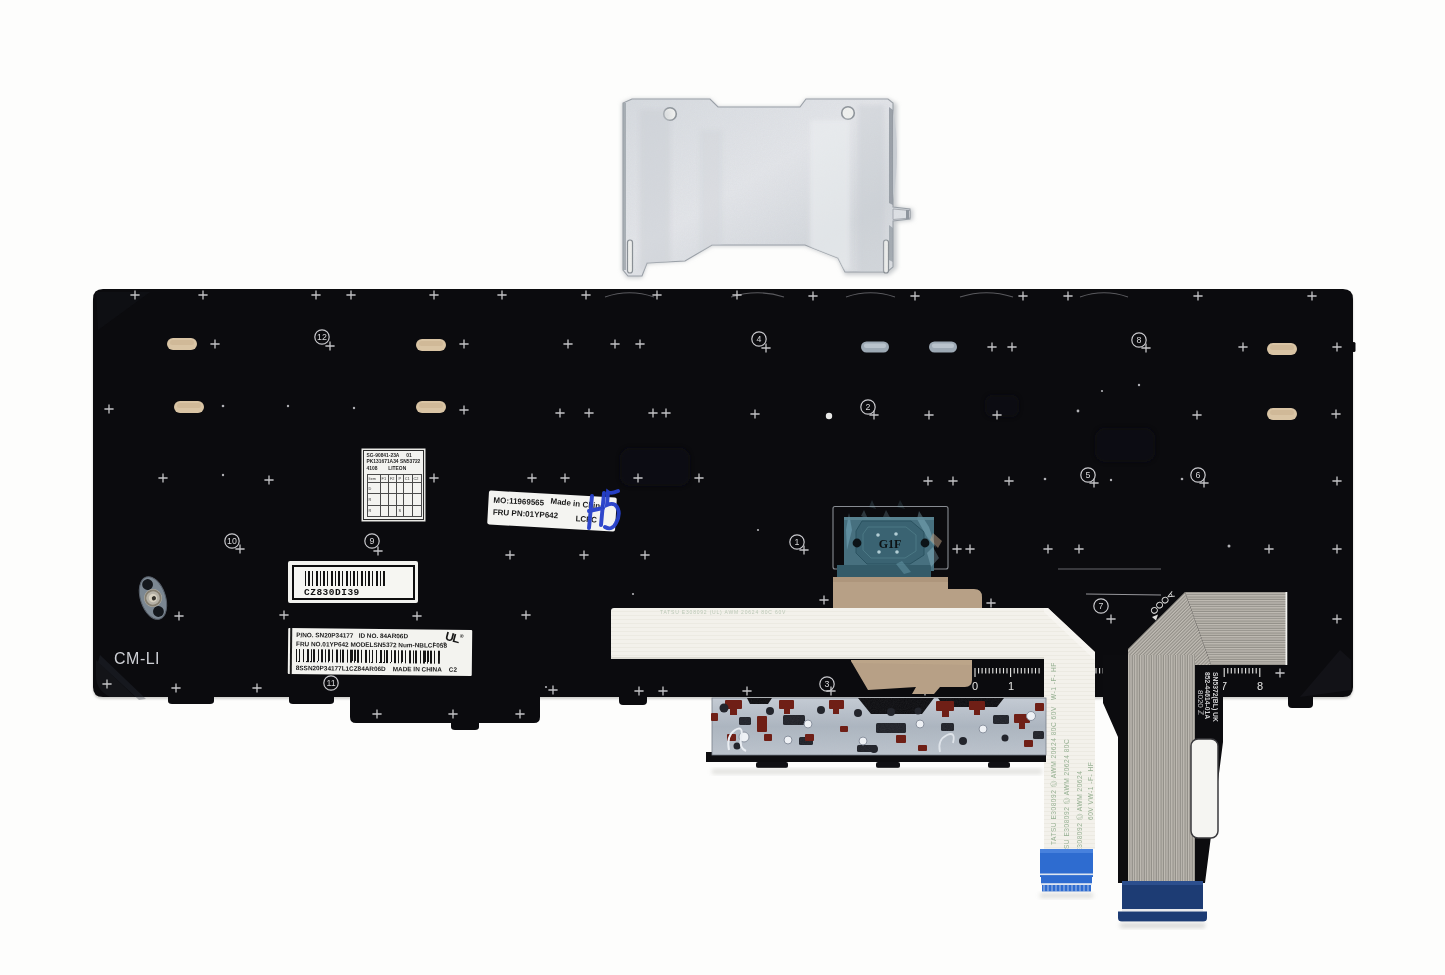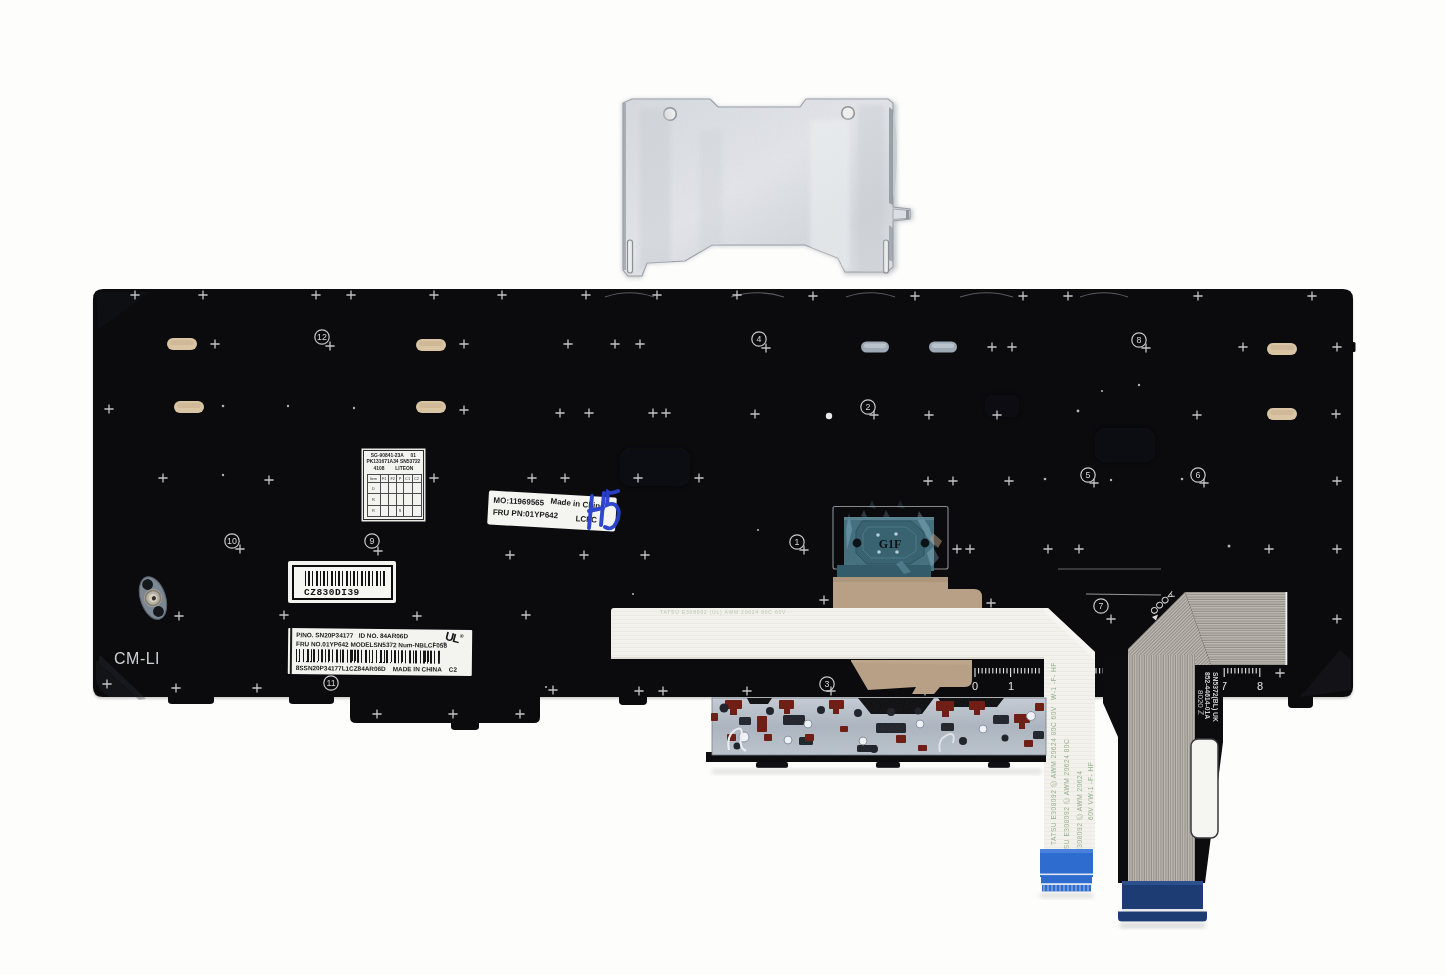--- a/index.html
+++ b/index.html
@@ -1,18 +1,18 @@
 <!DOCTYPE html>
 <html><head><meta charset="utf-8">
 <style>
 html,body{margin:0;padding:0;width:1445px;height:975px;overflow:hidden;background:#fdfdfc;}
 *{box-sizing:border-box;-webkit-font-smoothing:antialiased;}
 </style></head>
 <body>
-<div style="position:relative;width:1445px;height:975px;font-family:'Liberation Sans',sans-serif;text-align:center;">
+<div style="position:relative;width:1445px;height:975px;font-family:'Liberation Sans',sans-serif;">
 <svg width="1445" height="975" viewBox="0 0 1445 975" style="position:absolute;left:0;top:0;">
 
 <defs>
   <linearGradient id="brkG" x1="0" y1="0" x2="1" y2="1">
     <stop offset="0" stop-color="#d7dbe0"></stop>
           <stop offset="0.45" stop-color="#e4e6ea"></stop>
     <stop offset="0.75" stop-color="#d4d8dd"></stop>
           <stop offset="1" stop-color="#dee1e5"></stop>
   </linearGradient>
   <linearGradient id="plateG" x1="0" y1="0" x2="0" y2="1">
@@ -538,21 +538,21 @@
       </table>
 </div>
 
 <div style="position:absolute;left:488px;top:494px;width:128px;height:34px;background:#f4f4f1;transform:rotate(3.2deg);border-radius:2px;">
   <div style="position:absolute;left:5px;top:5px;font-size:8px;font-weight:bold;color:#1a1a1a;font-family:'Liberation Sans',sans-serif;white-space:nowrap;">MO:11969565</div>
   <div style="position:absolute;left:62px;top:4px;font-size:8px;font-weight:bold;color:#1a1a1a;font-family:'Liberation Sans',sans-serif;white-space:nowrap;transform:rotate(3deg);">Made in China</div>
   <div style="position:absolute;left:5px;top:17px;font-size:8px;font-weight:bold;color:#1a1a1a;font-family:'Liberation Sans',sans-serif;white-space:nowrap;">FRU PN:01YP642</div>
   <div style="position:absolute;left:88px;top:19px;font-size:8px;font-weight:bold;color:#1a1a1a;font-family:'Liberation Sans',sans-serif;">LCFC</div>
 </div>
 
-<div style="position:absolute;left:288px;top:561px;width:108px;height:42px;background:#f2f2ee;border-radius:2px;">
+<div style="position:absolute;left:288px;top:561px;width:130px;height:42px;background:#f2f2ee;border-radius:2px;">
   <div style="position:absolute;left:3.5px;top:3.5px;right:3.5px;bottom:3.5px;border:2.5px solid #0d0d0d;background:#f6f6f2;"></div>
   <div style="position:absolute;left:17px;top:10px;width:80px;height:15px;background:repeating-linear-gradient(90deg,#111 0 1.4px,#f6f6f2 1.4px 2.8px,#111 2.8px 4.6px,#f6f6f2 4.6px 7.4px,#111 7.4px 8.4px,#f6f6f2 8.4px 11px,#111 11px 13.4px,#f6f6f2 13.4px 15px);"></div>
   <div style="position:absolute;left:16px;top:26px;font-size:9.5px;font-weight:bold;color:#111;font-family:'Liberation Mono',monospace;letter-spacing:0.5px;">CZ830DI39</div>
 </div>
 
 <div style="position:absolute;left:288px;top:629px;width:184px;height:46px;background:#f3f3ef;transform:rotate(0.6deg);border-radius:1px;">
   <div style="position:absolute;left:2px;top:0;width:2px;height:46px;background:#1a1a1a;"></div>
   <div style="position:absolute;left:8px;top:3px;font-size:6.4px;font-weight:bold;color:#191919;font-family:'Liberation Sans',sans-serif;white-space:nowrap;">P/NO. SN20P34177&nbsp;&nbsp;&nbsp;ID NO. 84AR06D</div>
   <div style="position:absolute;left:8px;top:11.5px;font-size:6.4px;font-weight:bold;color:#191919;font-family:'Liberation Sans',sans-serif;white-space:nowrap;">FRU NO.01YP642 MODELSN5372 Num-NBLCF058</div>
   <div style="position:absolute;left:8px;top:21px;width:144px;height:13px;background:repeating-linear-gradient(90deg,#151515 0 1.2px,#f3f3ef 1.2px 2.6px,#151515 2.6px 4.4px,#f3f3ef 4.4px 7px,#151515 7px 8px,#f3f3ef 8px 10.6px,#151515 10.6px 12.8px,#f3f3ef 12.8px 14.6px);"></div>

